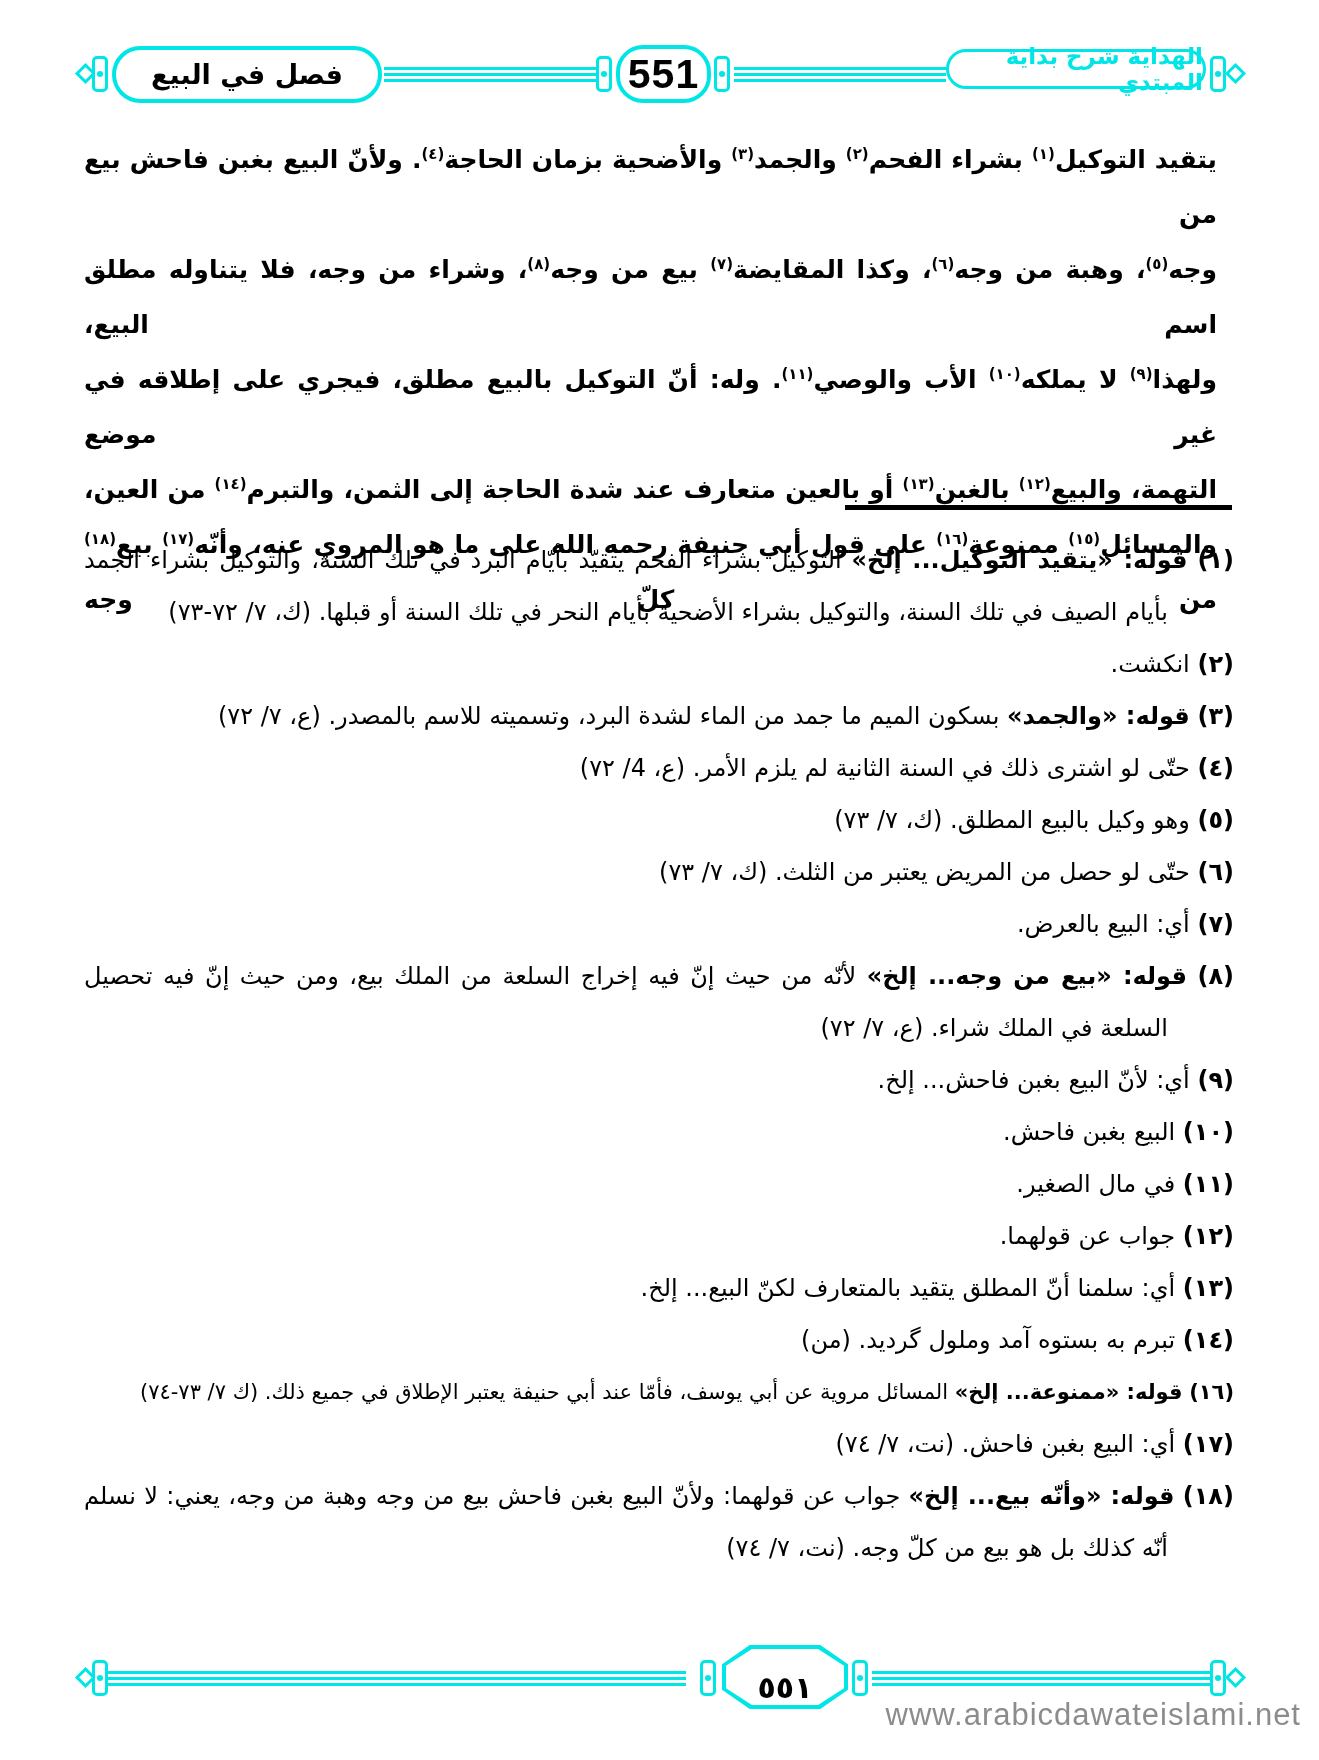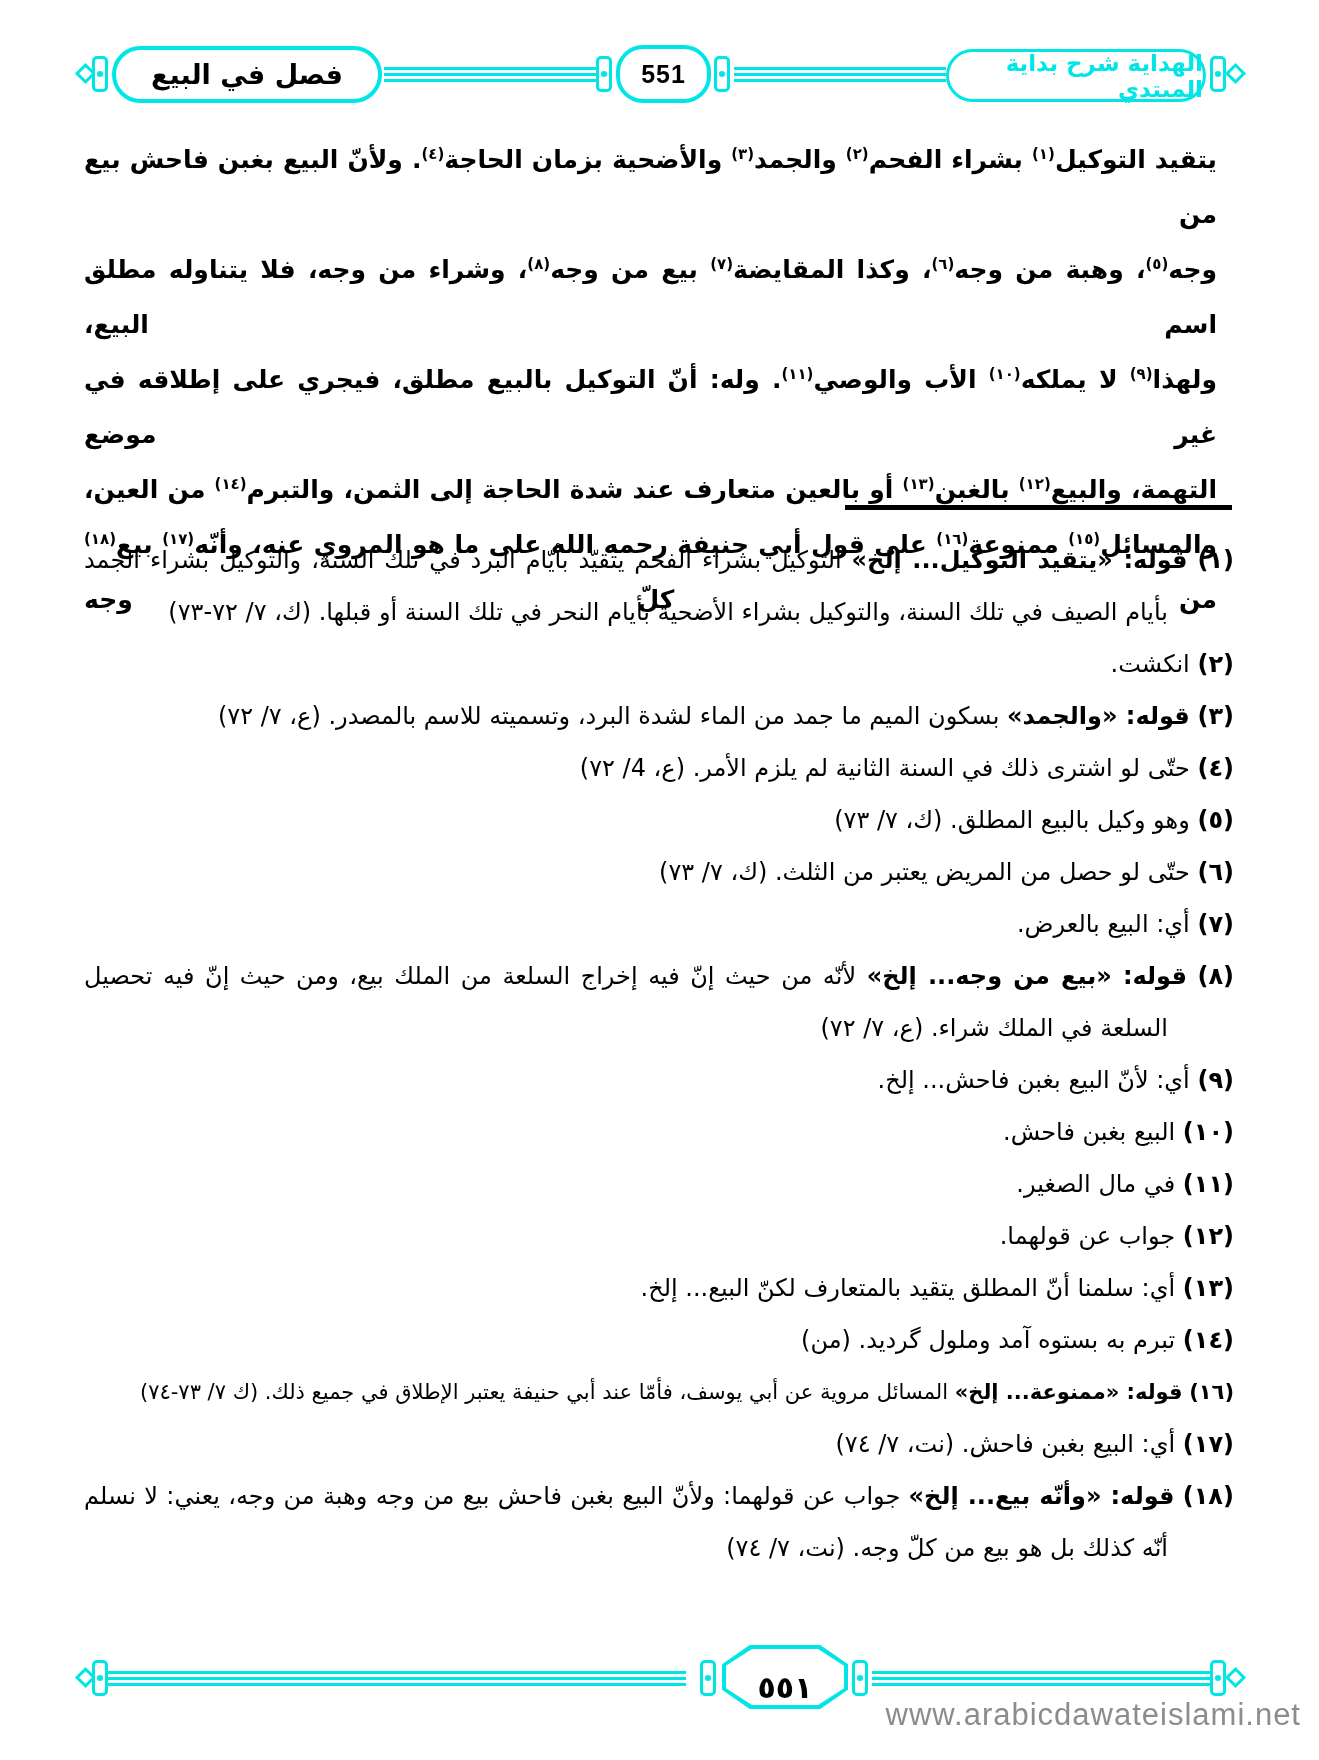--- a/index.html
+++ b/index.html
@@ -33,25 +33,25 @@
   .hdr-pill{
     position:absolute;box-sizing:border-box;background:#fff;
     display:flex;align-items:center;justify-content:center;
   }
   .pill-section{
     left:112px;top:46px;width:270px;height:57px;border:4px solid var(--accent);
     border-radius:29px;font-size:27px;font-weight:bold;
   }
   .pill-page{
     left:616px;top:45px;width:95px;height:58px;border:4px solid var(--accent);
-    border-radius:27px;font-size:25px;font-weight:bold;letter-spacing:1px;
+    border-radius:27px;font-size:41px;font-weight:bold;letter-spacing:1px;
     font-family:"Liberation Sans",sans-serif;
   }
   .pill-book{
-    left:946px;top:49px;width:260px;height:53px;border:3px solid var(--accent);
+    left:946px;top:49px;width:260px;height:40px;border:3px solid var(--accent);
     border-radius:27px;font-size:23px;font-weight:bold;color:var(--accent);
     direction:rtl;
   }
   
   .body-text{
     position:absolute;top:132px;right:102px;left:84px;direction:rtl;
     font-weight:bold;font-size:25px;line-height:55px;
   }
   .body-line{
     text-align:justify;text-align-last:justify;white-space:normal;

